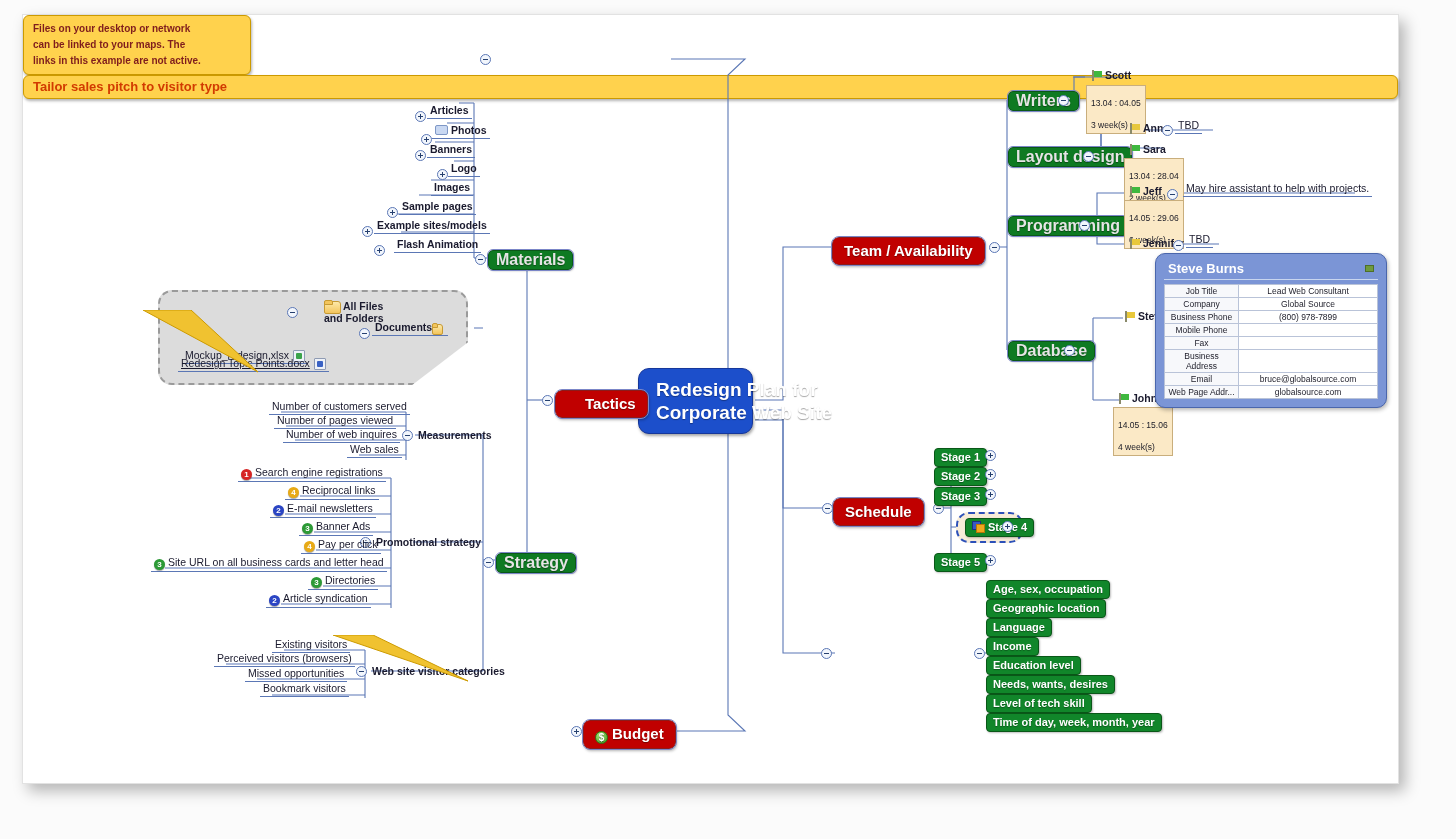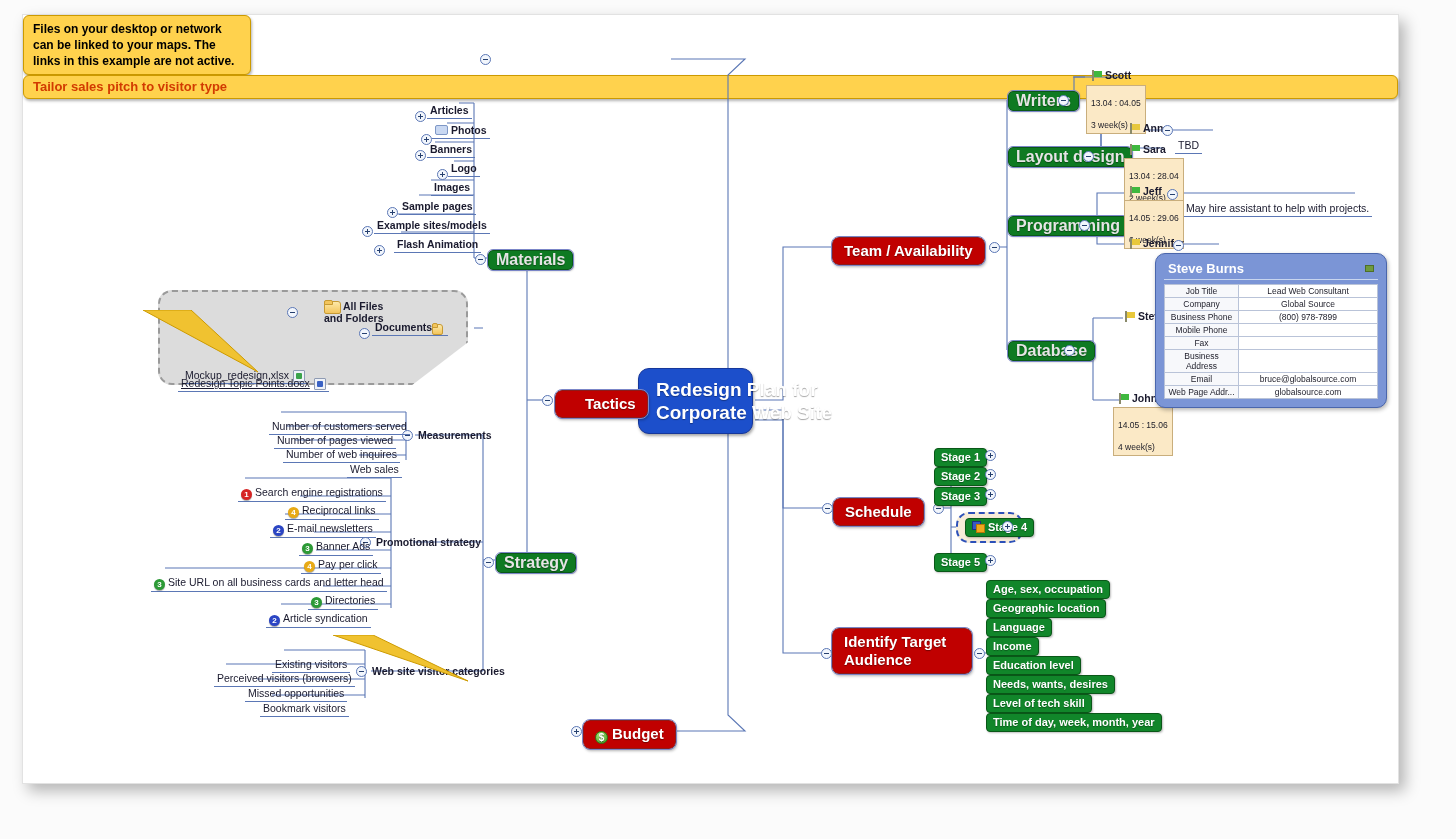--- a/index.html
+++ b/index.html
@@ -40,23 +40,23 @@
   .green-chip {
     background:#11862a; color:#fff; font-weight:bold; font-size:11px; line-height:13px;
     border-radius:4px; padding:2px 6px; border:1px solid #0a5718;
     box-shadow:1px 1px 2px rgba(0,0,0,.25);
     text-shadow:0 1px 1px rgba(0,0,0,.35);
   }
   .plain {
     color:#1a1a2e; font-size:10.5px; line-height:13px; font-weight:bold;
     padding:0 3px 1px 3px;
   }
-  .plain.thin { font-weight:normal; font-size:10.5px;margin-top:20px; }
+  .plain.thin { font-weight:normal; font-size:10.5px; }
   .callout {
-    background:#ffd24d; color:#000000; font-weight:bold; font-size:12px; line-height:16px;
+    background:#ffd24d; color:#7f1d1d; font-weight:bold; font-size:10px; line-height:16px;
     border:1px solid #cc9a00; border-radius:6px; padding:5px 9px;
     box-shadow:1px 2px 3px rgba(0,0,0,.3);
   }
   .callout.small {
     color:#d23b00; font-size:13px;
   }
   .tag {
     background:#fbe9c6; border:1px solid #c9ae7c; font-size:8.5px; line-height:11px;
     color:#20202a; padding:1px 4px 2px 4px; white-space:pre-line;
   }
@@ -244,24 +244,20 @@
      <span>Team / Availability</span>
    </div>
    <div class="bub" style="left:966px; top:227px;"></div>
 
    <div class="node main-red" style="left:810px; top:483px;">
      <span>Schedule</span>
    </div>
    <div class="bub" style="left:910px; top:488px;"></div>
    <div class="bub" style="left:799px; top:488px;"></div>
 
-   <div class="node main-red" style="left:809px; top:613px; width:140px; text-align:left;">
-     <div>Identify Target</div>
-     <div>Audience</div>
-   </div>
    <div class="bub" style="left:951px; top:633px;"></div>
    <div class="bub" style="left:798px; top:633px;"></div>
 
    <div class="node main-green" style="left:465px; top:235px;">
      <span>Materials</span>
    </div>
    <div class="bub" style="left:452px; top:239px;"></div>
 
    <div class="node plain uline" style="left:404px; top:89px;">
      <span>Articles</span>

